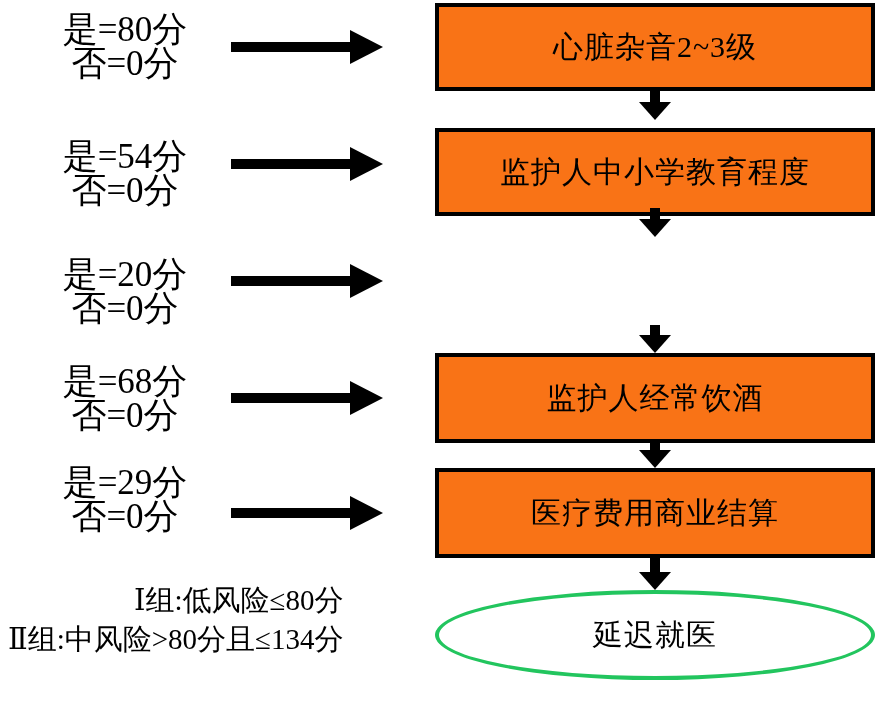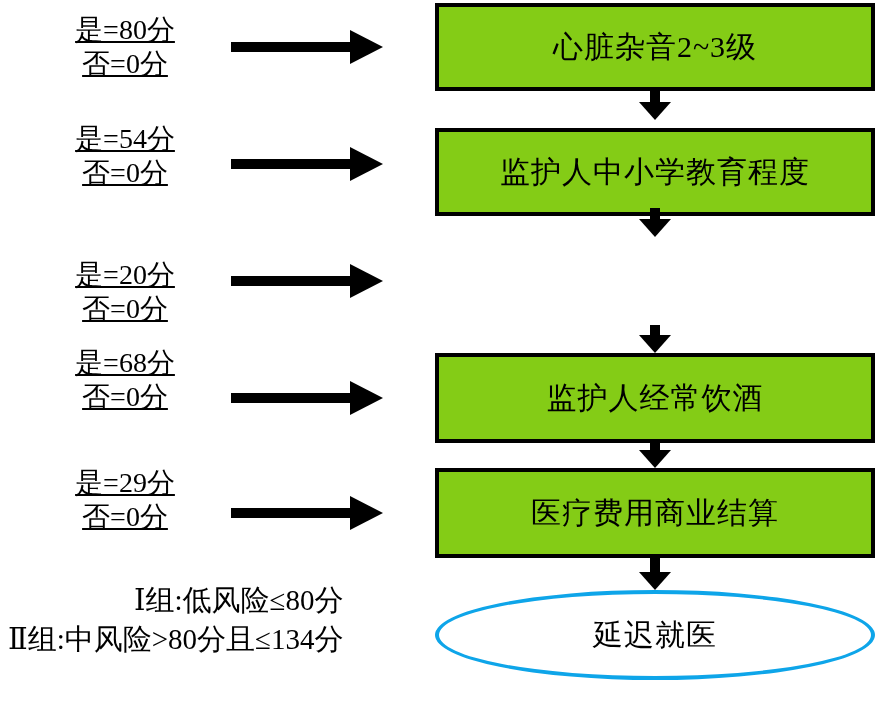--- a/index.html
+++ b/index.html
@@ -13,21 +13,21 @@
     overflow: hidden;
   }
 
   
   .box {
     position: absolute;
     left: 435px;
     width: 440px;
     box-sizing: border-box;
     border: 4px solid #000000;
-    background: #84cc16;
+    background: #f97316;
     display: flex;
     align-items: center;
     justify-content: center;
     font-size: 30px;
     letter-spacing: 1px;
     white-space: nowrap;
   }
   .b1 { top: 3px;   height: 88px; }
   .b2 { top: 128px; height: 88px; }
   .b3 { top: 237px; height: 88px; }
@@ -35,45 +35,44 @@
   .b5 { top: 468px; height: 90px; }
 
   
   .ellipse {
     position: absolute;
     left: 435px;
     top: 590px;
     width: 440px;
     height: 90px;
     box-sizing: border-box;
-    border: 4px solid #0ea5e9;
+    border: 4px solid #22c55e;
     border-radius: 50%;
     background: #ffffff;
     display: flex;
     align-items: center;
     justify-content: center;
     font-size: 30px;
     letter-spacing: 1px;
   }
 
   
   .score {
     position: absolute;
     left: 35px;
     width: 180px;
     text-align: center;
-    font-size: 28px;
+    font-size: 35px;
     line-height: 34px;
     white-space: nowrap;
-    text-decoration: underline;
   }
   .s1 { top: 13px; }
-  .s2 { top: 122px; }
+  .s2 { top: 140px; }
   .s3 { top: 258px; }
-  .s4 { top: 346px; }
+  .s4 { top: 365px; }
   .s5 { top: 466px; }
 
   
   .h-arrow {
     position: absolute;
     left: 231px;
     width: 152px;
     height: 34px;
     display: flex;
     align-items: center;

